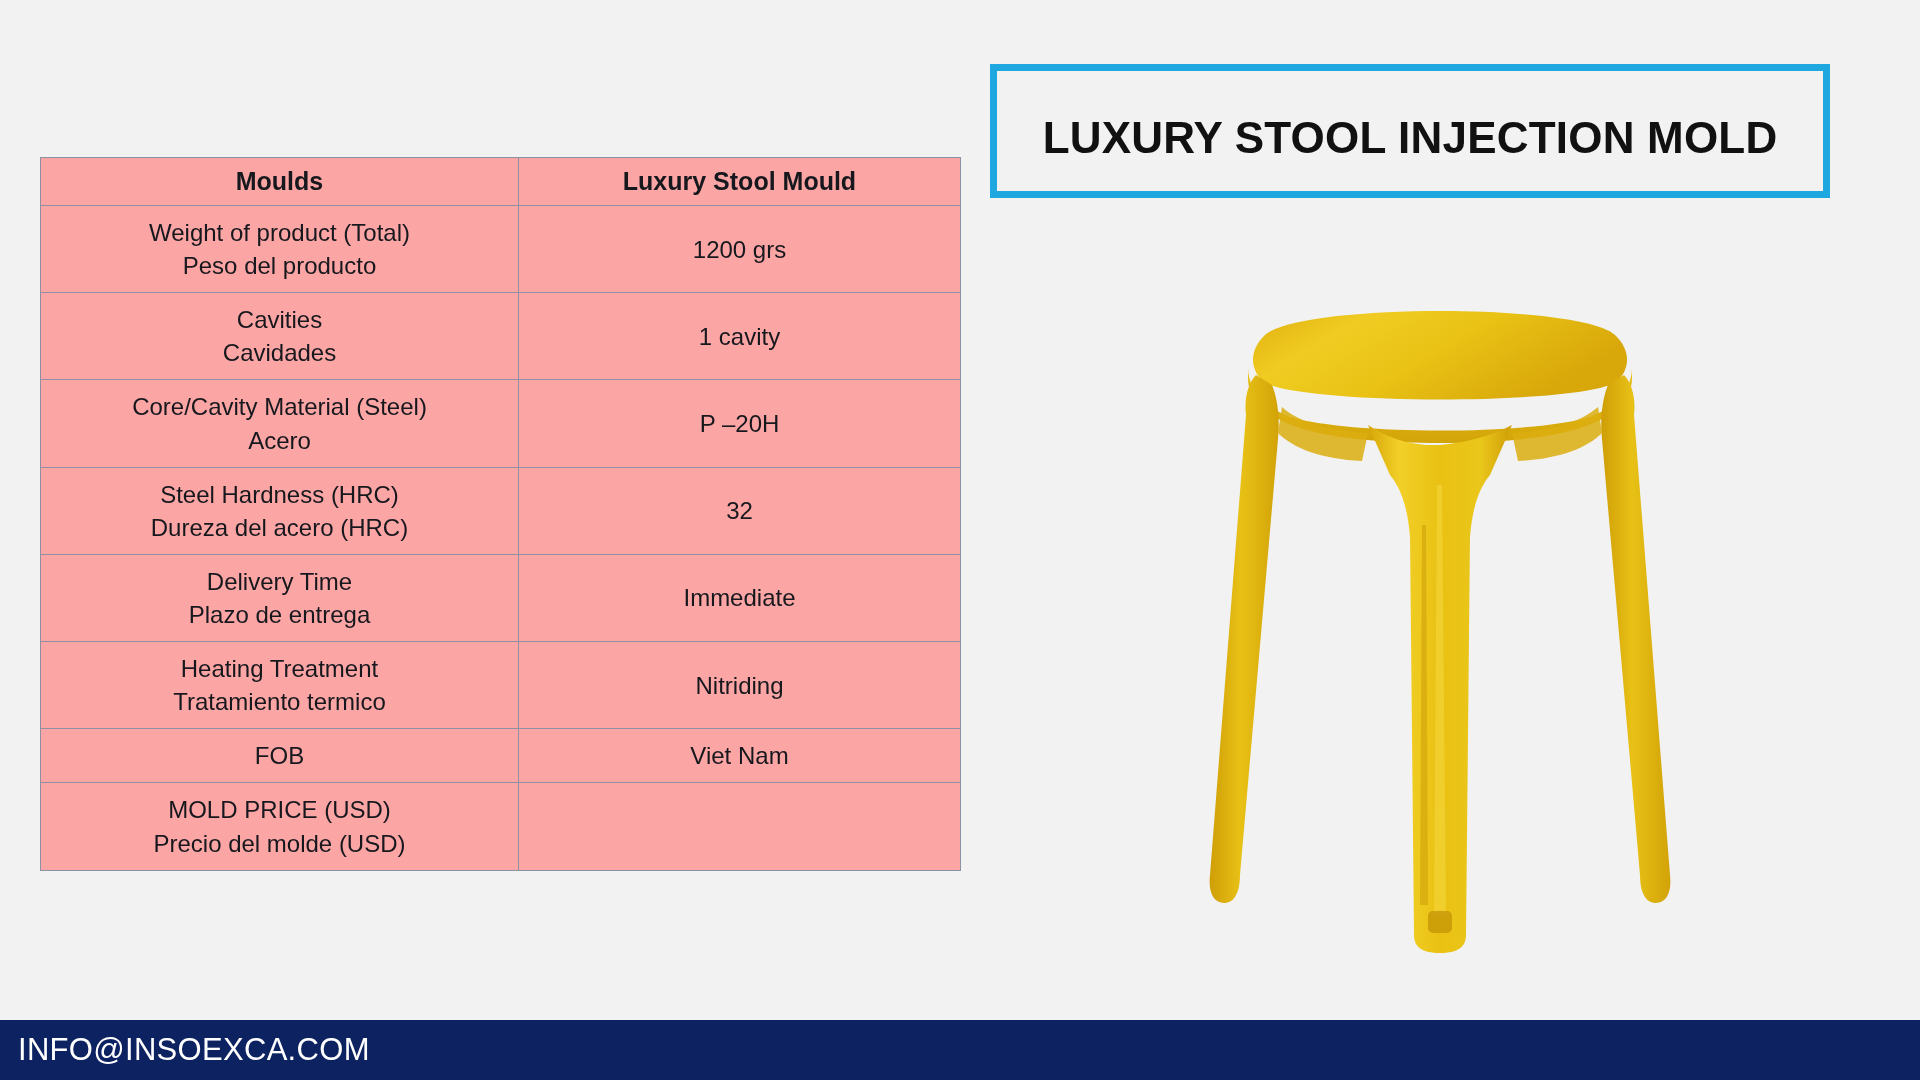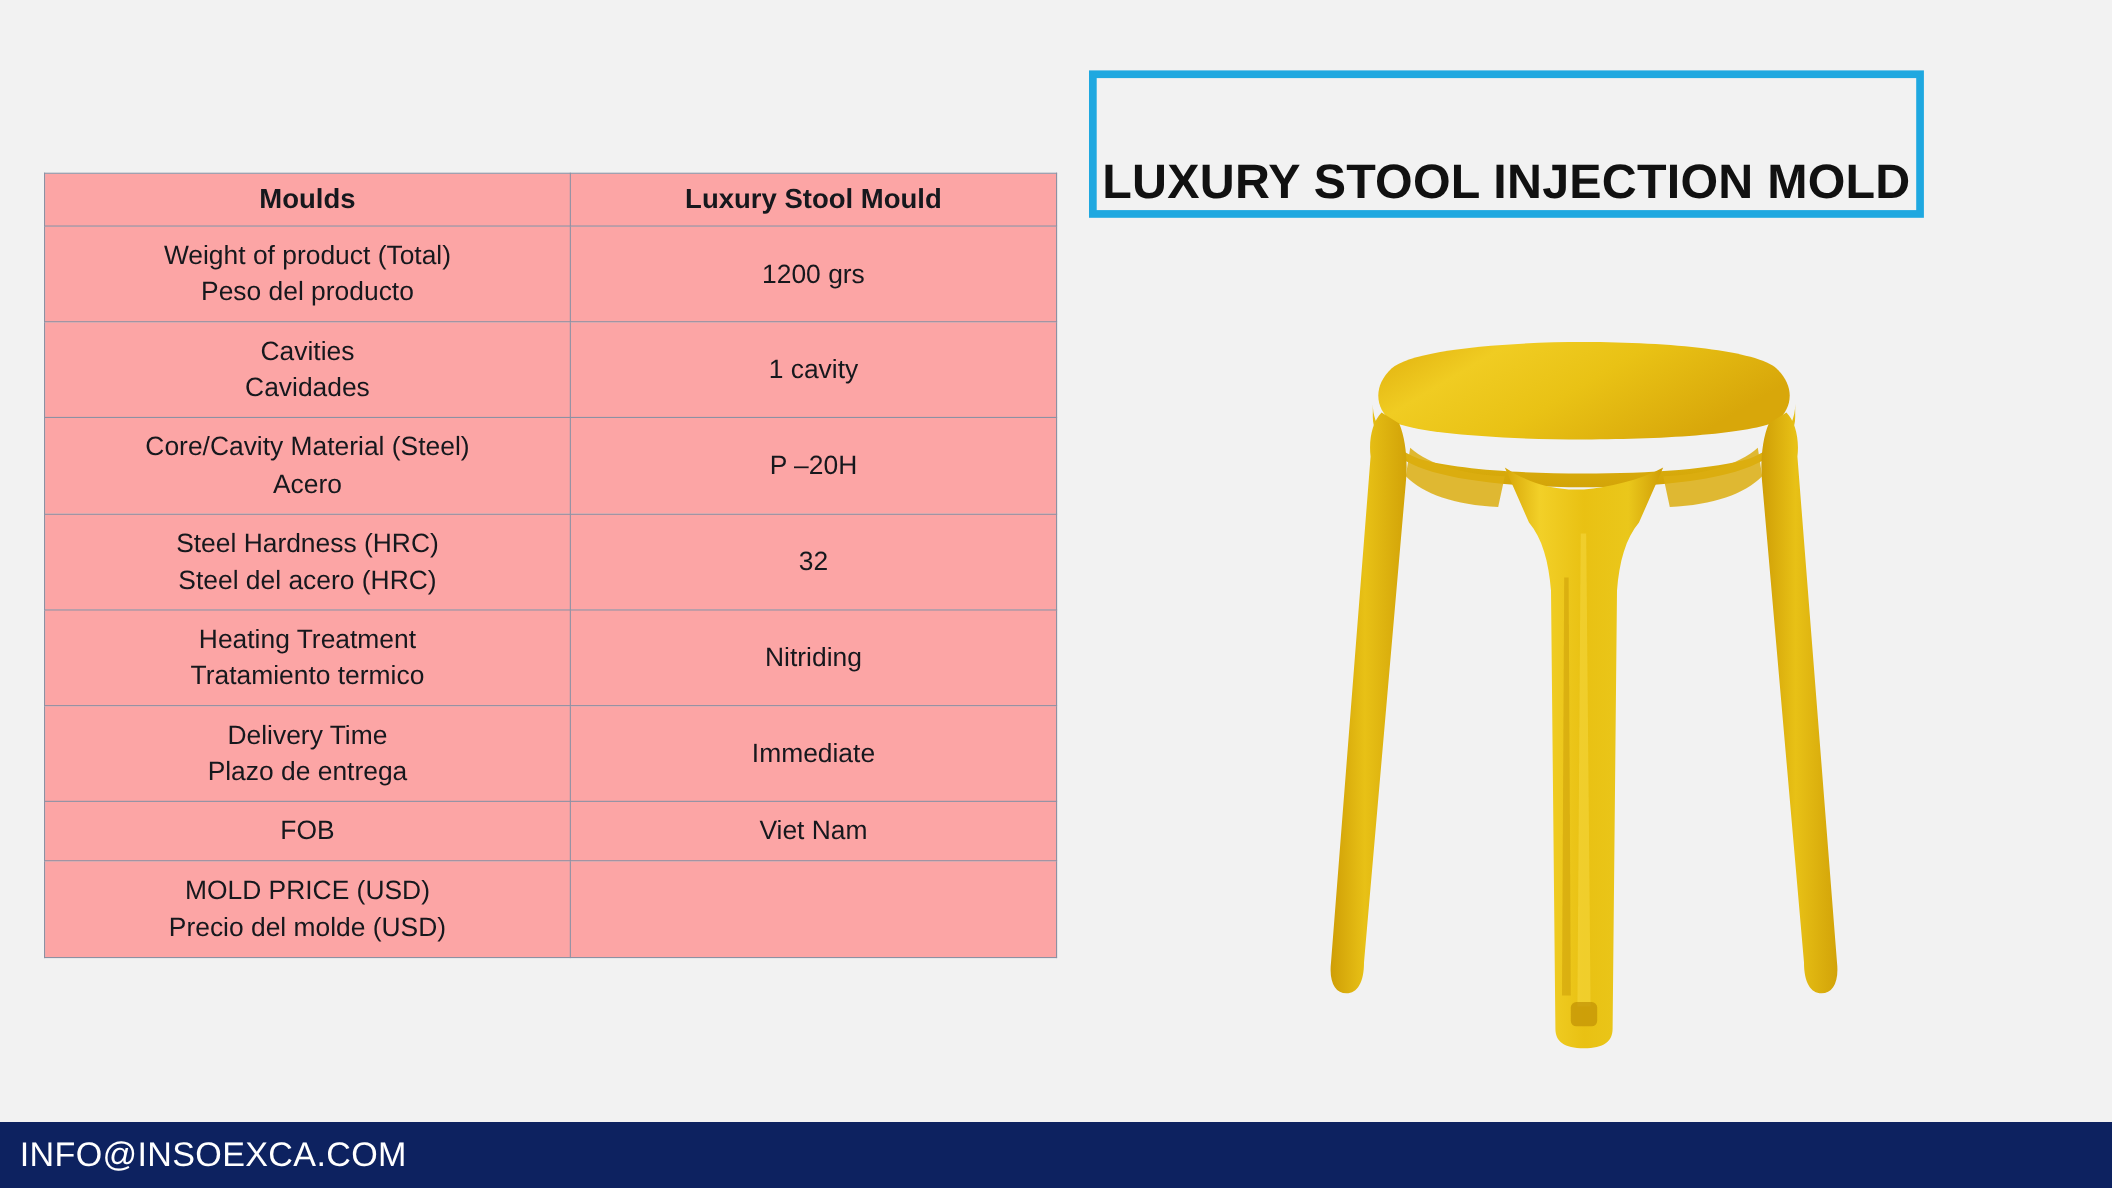--- a/index.html
+++ b/index.html
@@ -55,26 +55,26 @@
   table.spec tr.body td { height: 78px; }
   table.spec tr.short td { height: 52px; }
 
   .line2 { display: block; }
 
   
   #title-panel {
     position: absolute;
     left: 990px;
     top: 64px;
-    width: 759px;
+    width: 840px;
     height: 134px;
     border: 7px solid #1fa8e0;
     background: #f2f2f2;
     display: flex;
-    align-items: flex-end;
+    align-items: center;
     justify-content: center;
     padding-top: 14px;
   }
 
   #title-text {
     font-family: "Liberation Sans", sans-serif;
     font-weight: bold;
     font-size: 44px;
     letter-spacing: 0.2px;
     color: #111111;
@@ -154,39 +154,39 @@
           <span class="line2">Core/Cavity Material (Steel)</span>
           <span class="line2">Acero</span>
         </td>
         <td>P –20H</td>
       </tr>
 
 
       <tr class="body">
         <td>
           <span class="line2">Steel Hardness (HRC)</span>
-          <span class="line2">Steel del acero (HRC)</span>
+          <span class="line2">Dureza del acero (HRC)</span>
         </td>
         <td>32</td>
+      </tr>
+
+      <tr class="body">
+        <td>
+          <span class="line2">Delivery Time</span>
+          <span class="line2">Plazo de entrega</span>
+        </td>
+        <td>Immediate</td>
       </tr>
 
       <tr class="body">
         <td>
           <span class="line2">Heating Treatment</span>
           <span class="line2">Tratamiento termico</span>
         </td>
         <td>Nitriding</td>
-      </tr>
-
-      <tr class="body">
-        <td>
-          <span class="line2">Delivery Time</span>
-          <span class="line2">Plazo de entrega</span>
-        </td>
-        <td>Immediate</td>
       </tr>
 
       <tr class="short">
         <td>
           <span class="line2">FOB</span>
         </td>
         <td>Viet Nam</td>
       </tr>
 
       <tr class="body">

